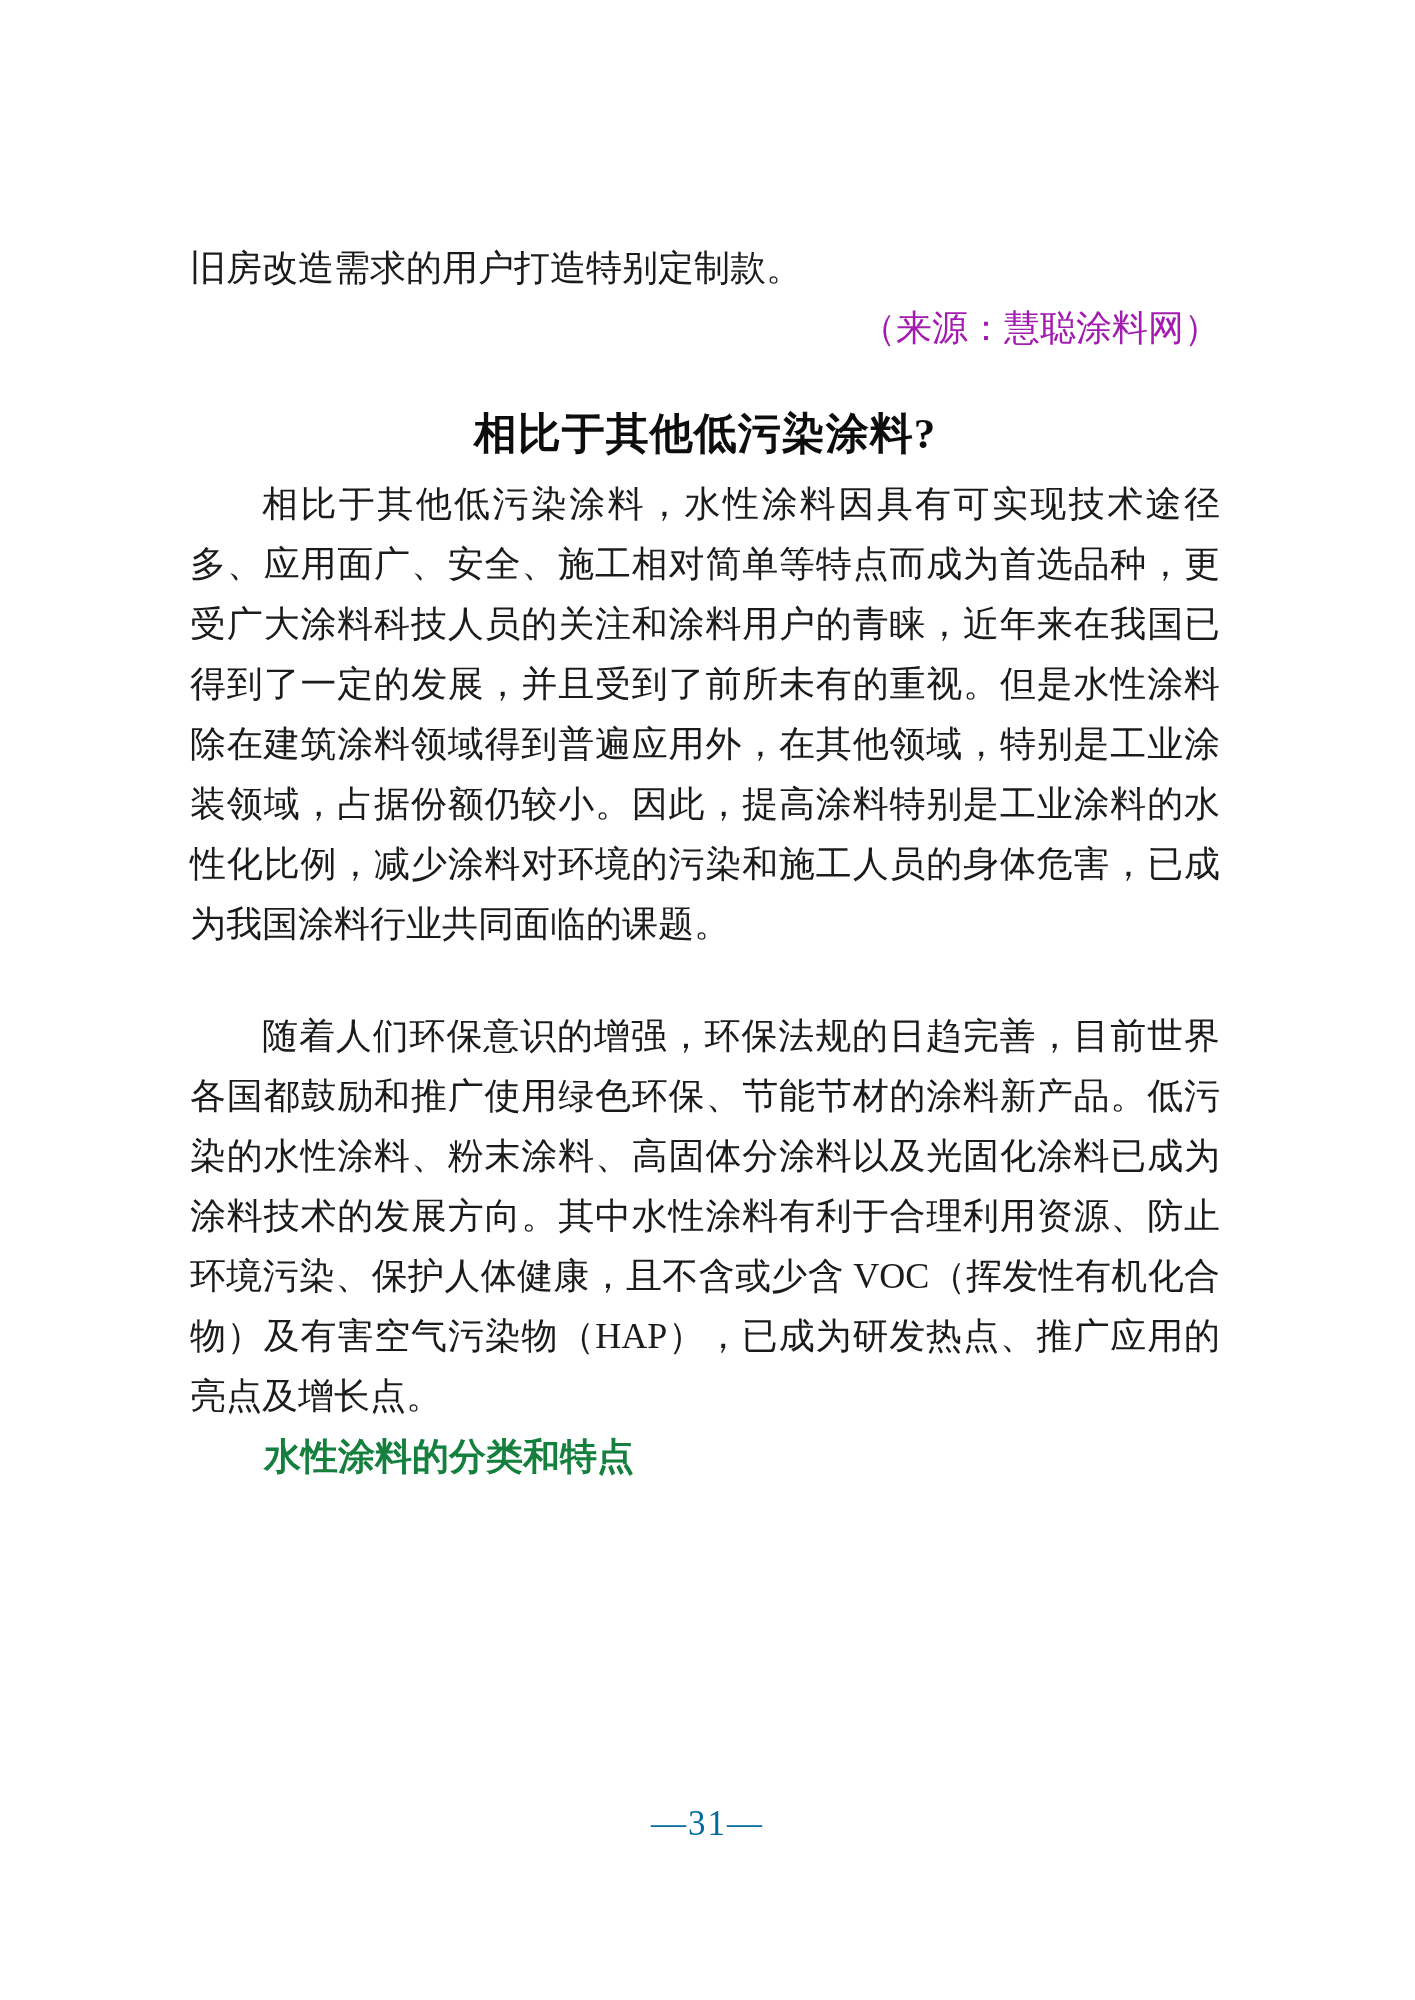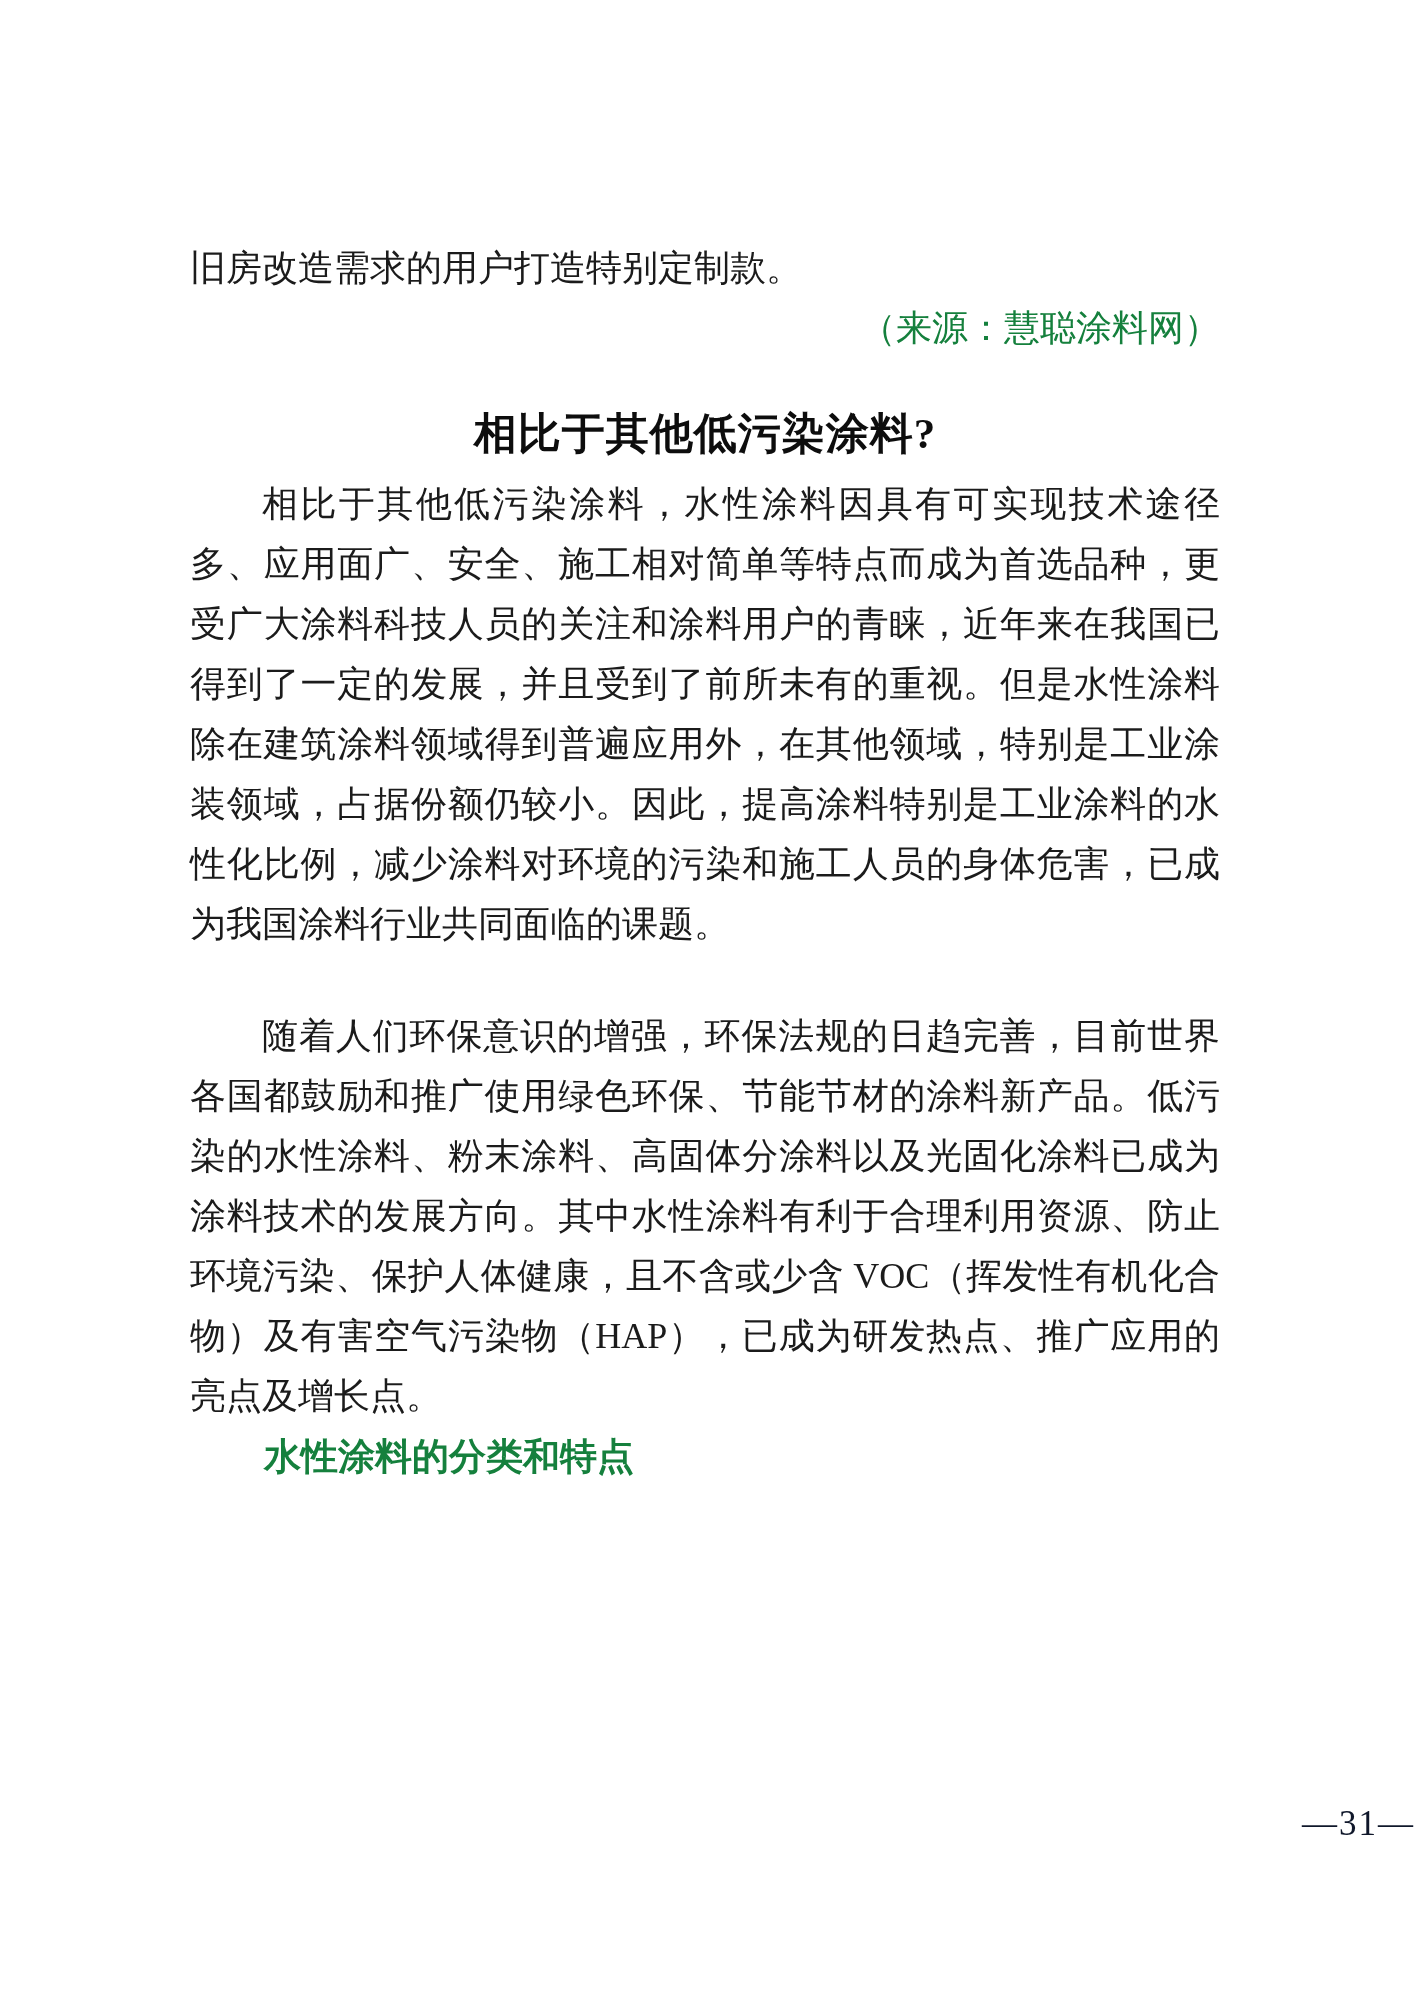--- a/index.html
+++ b/index.html
@@ -35,21 +35,21 @@
     text-indent: 0;
   }
   .para-7 {
     margin-top: 8px;
   }
   .source-line {
     margin: 0;
     font-size: 36px;
     line-height: 60px;
     text-align: right;
-    color: #15803d;
+    color: #a21caf;
   }
   .article-title {
     margin: 36px 0 0 0;
     font-size: 43px;
     font-weight: bold;
     line-height: 80px;
     text-align: center;
     color: #0d0d0d;
     letter-spacing: 1px;
   }
@@ -63,24 +63,24 @@
     font-weight: bold;
     line-height: 62px;
     font-family: "Liberation Sans", "DejaVu Sans", sans-serif;
     color: #15803d;
   }
   .page-number {
     position: absolute;
     left: 0;
     top: 1802px;
     width: 100%;
-    text-align: right;
+    text-align: center;
     font-size: 35px;
     line-height: 44px;
-    color: #0f172a;
+    color: #0369a1;
     letter-spacing: 2px;
   }
 </style>
 </head>
 <body>
 
 <div class="page">
   <div class="content">
 
     <p class="body-text no-indent">旧房改造需求的用户打造特别定制款。</p>

